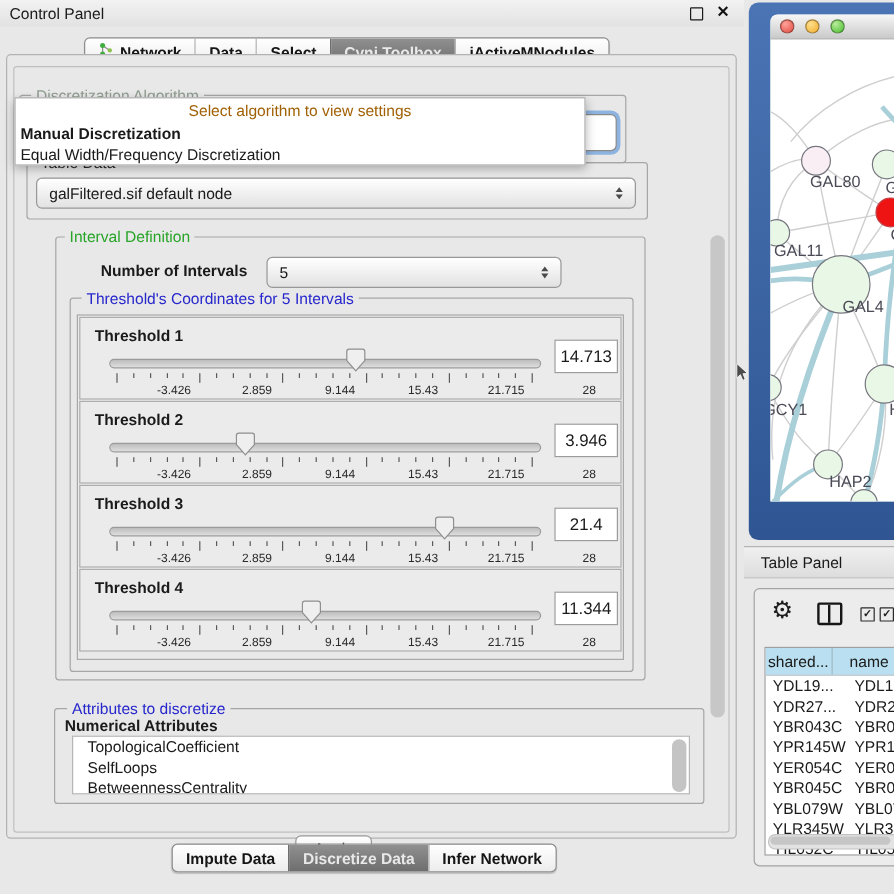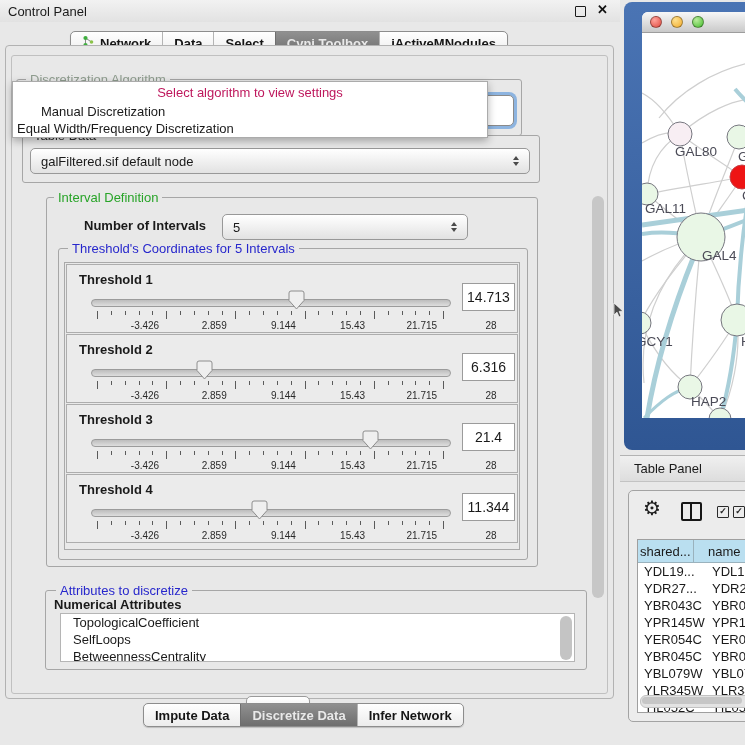--- a/index.html
+++ b/index.html
@@ -31,23 +31,23 @@
   .mac-combo{position:absolute;display:flex;align-items:center;background:linear-gradient(#ffffff,#e2e2e2);
       border:1px solid #989898;border-radius:5px;font-size:13px;padding:0 10px;box-sizing:border-box;height:26px;}
   .combo-arrows{margin-left:auto;display:flex;flex-direction:column;align-items:center;gap:2px;}
   .arr-up{width:0;height:0;border-left:3.5px solid transparent;border-right:3.5px solid transparent;border-bottom:4.5px solid #4a4a4a;}
   .arr-dn{width:0;height:0;border-left:3.5px solid transparent;border-right:3.5px solid transparent;border-top:4.5px solid #4a4a4a;}
   .focus-combo{position:absolute;left:250px;top:95px;width:262px;height:29px;background:#fff;border:1px solid #8a8a8a;
       border-radius:5px;box-shadow:0 0 0 3px #8db4e0;z-index:2;}
   
   .algo-popup{position:absolute;left:12px;top:81px;width:474px;height:55px;background:#fff;border:1px solid #ababab;
       box-shadow:0 3px 8px rgba(0,0,0,.3);z-index:5;}
-  .p-prompt{height:18px;text-align:center;color:#be185d;font-size:13px;padding-top:3px;}
+  .p-prompt{height:18px;text-align:center;color:#a16207;font-size:13px;padding-top:3px;}
   .p-opt{font-size:13px;padding:1px 4px;}
-  .p-opt.bold{font-weight:normal;margin-left:24px;}
+  .p-opt.bold{font-weight:bold;}
   
   .th-container{position:absolute;left:64px;top:262px;width:456px;height:288px;border:1px solid #a9a9a9;background:#e9e9e9;box-sizing:border-box;}
   .th-row{position:relative;height:69px;margin:1px;border:1px solid #adadad;background:#ebebeb;box-sizing:border-box;}
   .th-label{position:absolute;left:12px;top:7px;font-size:13px;font-weight:bold;}
   .th-track{position:absolute;left:24px;top:34px;width:358px;height:6px;border-radius:4px;
       background:linear-gradient(#bdbdbd,#dedede);border:1px solid #9b9b9b;}
   .th-thumb{position:absolute;top:25px;width:17px;height:20px;z-index:2;}
   .th-ticks{position:absolute;left:30px;top:46px;width:346px;height:9px;}
   .tick{position:absolute;top:0;width:1px;height:4px;background:#5a5a5a;}
   .tick.major{height:8px;}
@@ -253,21 +253,21 @@
           <span class="tick major" style="left: 346px;"></span>
         </div>
         <div class="th-ticklabels">
           <span class="ticklabel" style="left: 0px;">-3.426</span>
           <span class="ticklabel" style="left: 69.2px;">2.859</span>
           <span class="ticklabel" style="left: 138.4px;">9.144</span>
           <span class="ticklabel" style="left: 207.6px;">15.43</span>
           <span class="ticklabel" style="left: 276.8px;">21.715</span>
           <span class="ticklabel" style="left: 346px;">28</span>
         </div>
-        <div class="th-value">6.316</div>
+        <div class="th-value">3.946</div>
       </div>
       <div class="th-row">
         <span class="th-label">Threshold 3</span>
         <div class="th-track"></div>
         <div class="th-thumb" style="left:294.8px;"><svg width="17" height="20" viewBox="0 0 17 20">
             <path d="M3 1 h11 a2 2 0 0 1 2 2 v7.5 L8.5 19 L1 10.5 V3 a2 2 0 0 1 2 -2 Z" fill="#efefef" stroke="#8e8e8e"></path>
           </svg></div>
         <div class="th-ticks">
           <span class="tick major" style="left: 0px;"></span>
           <span class="tick" style="left: 13.8px;"></span>

